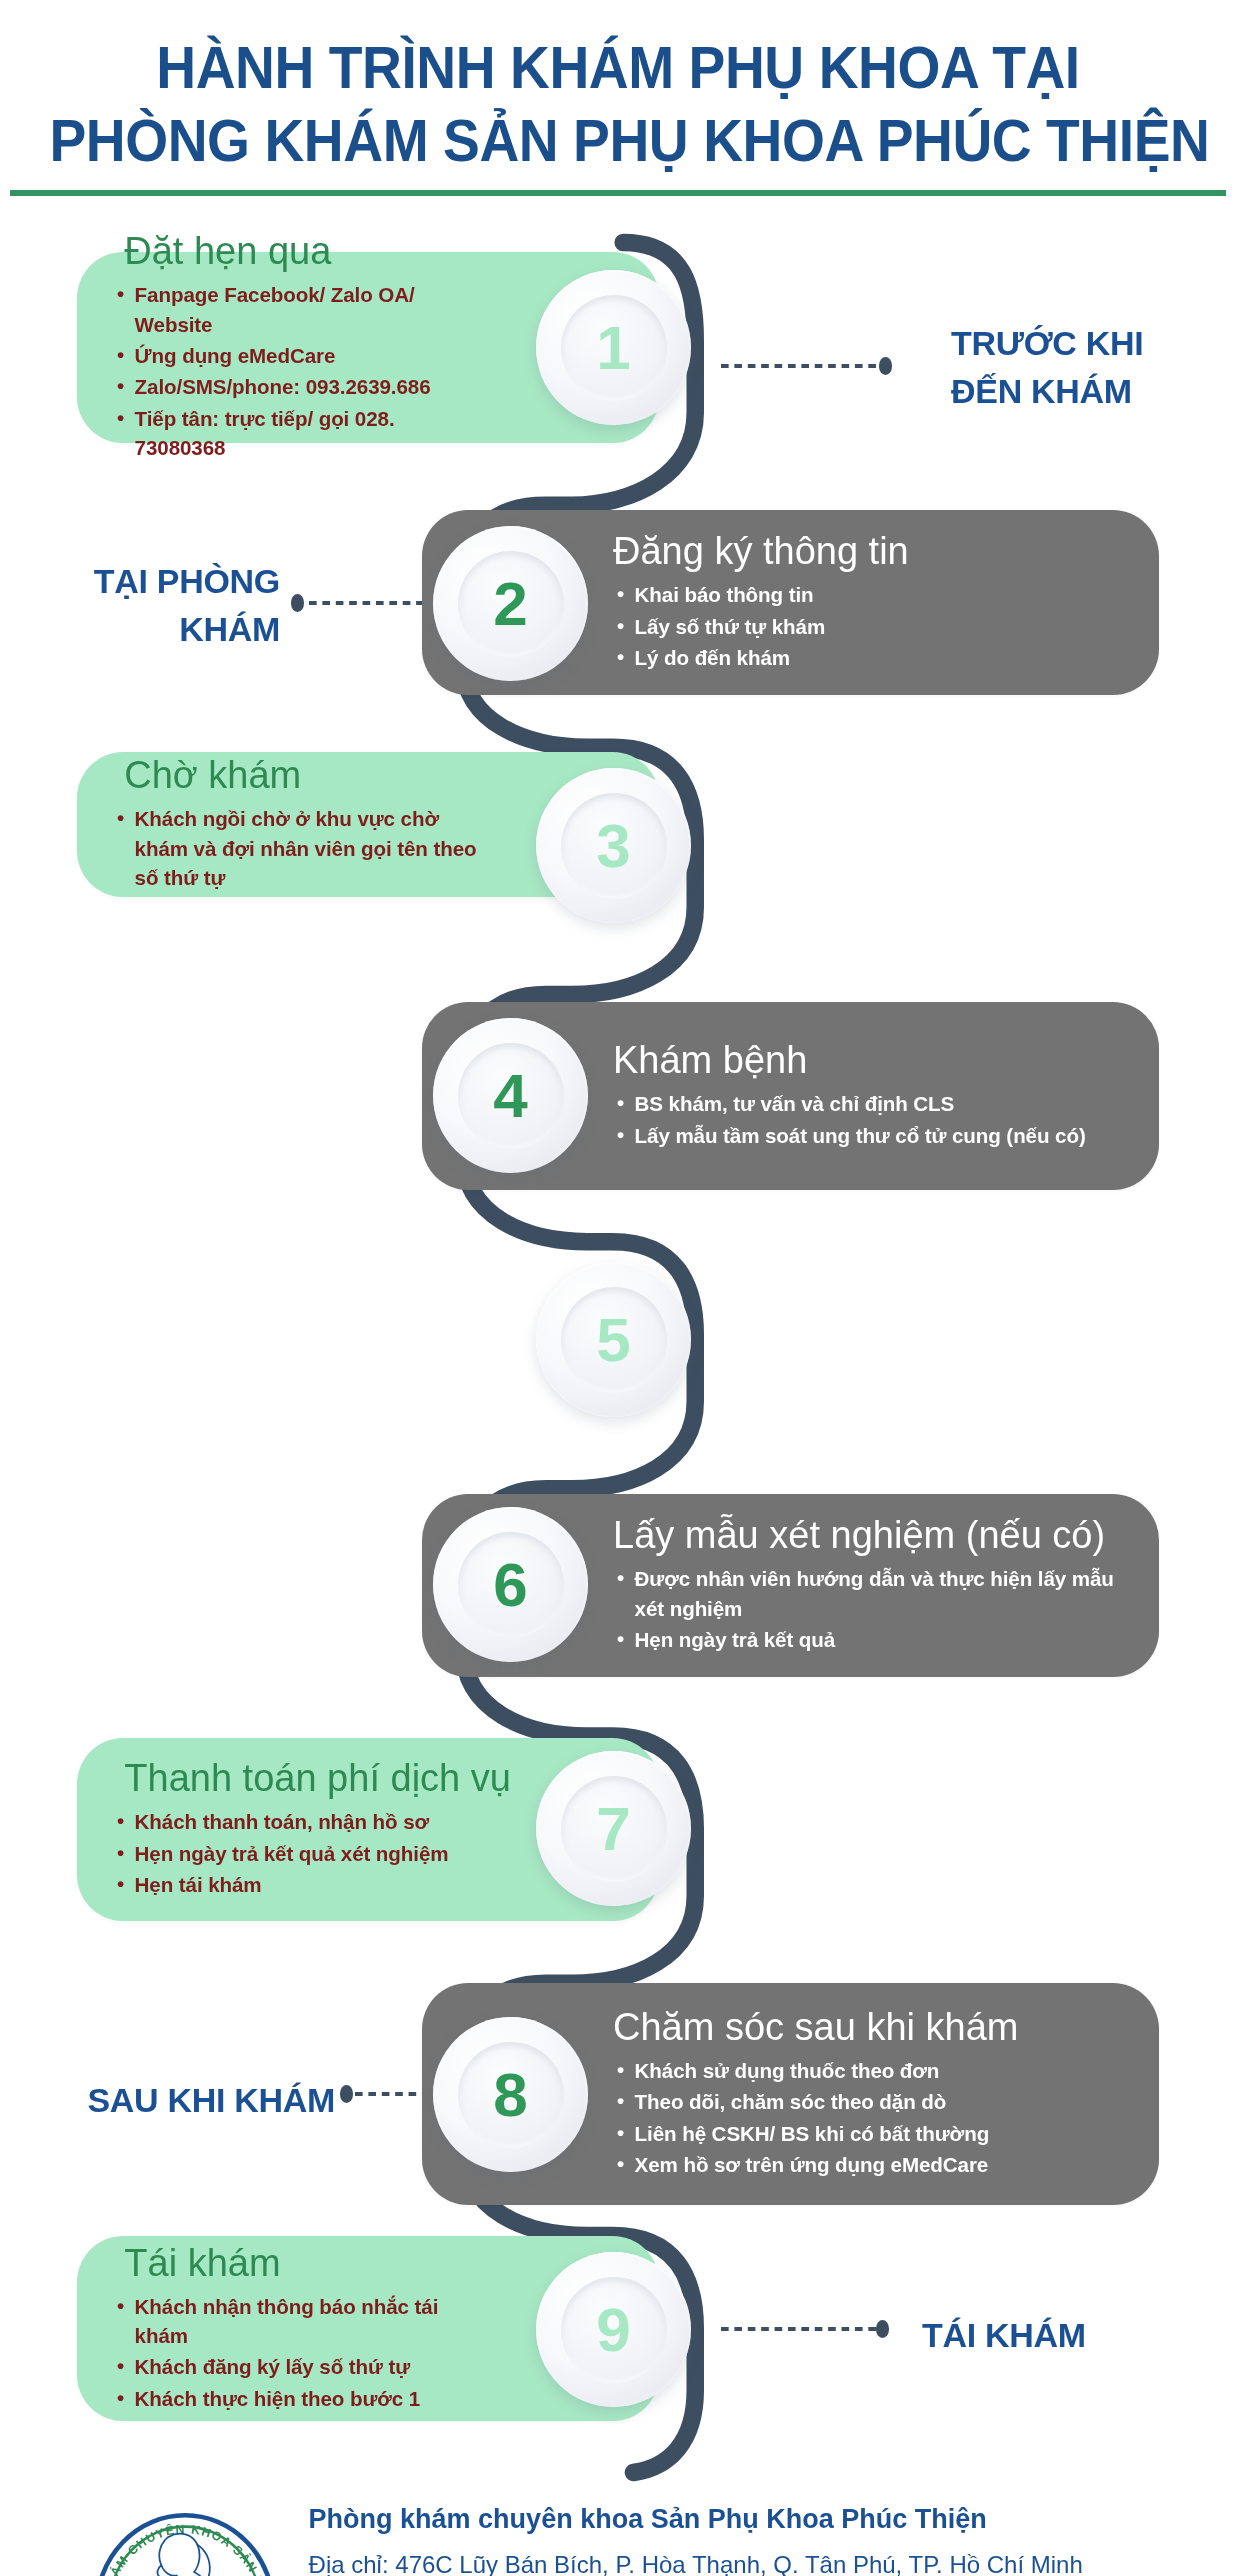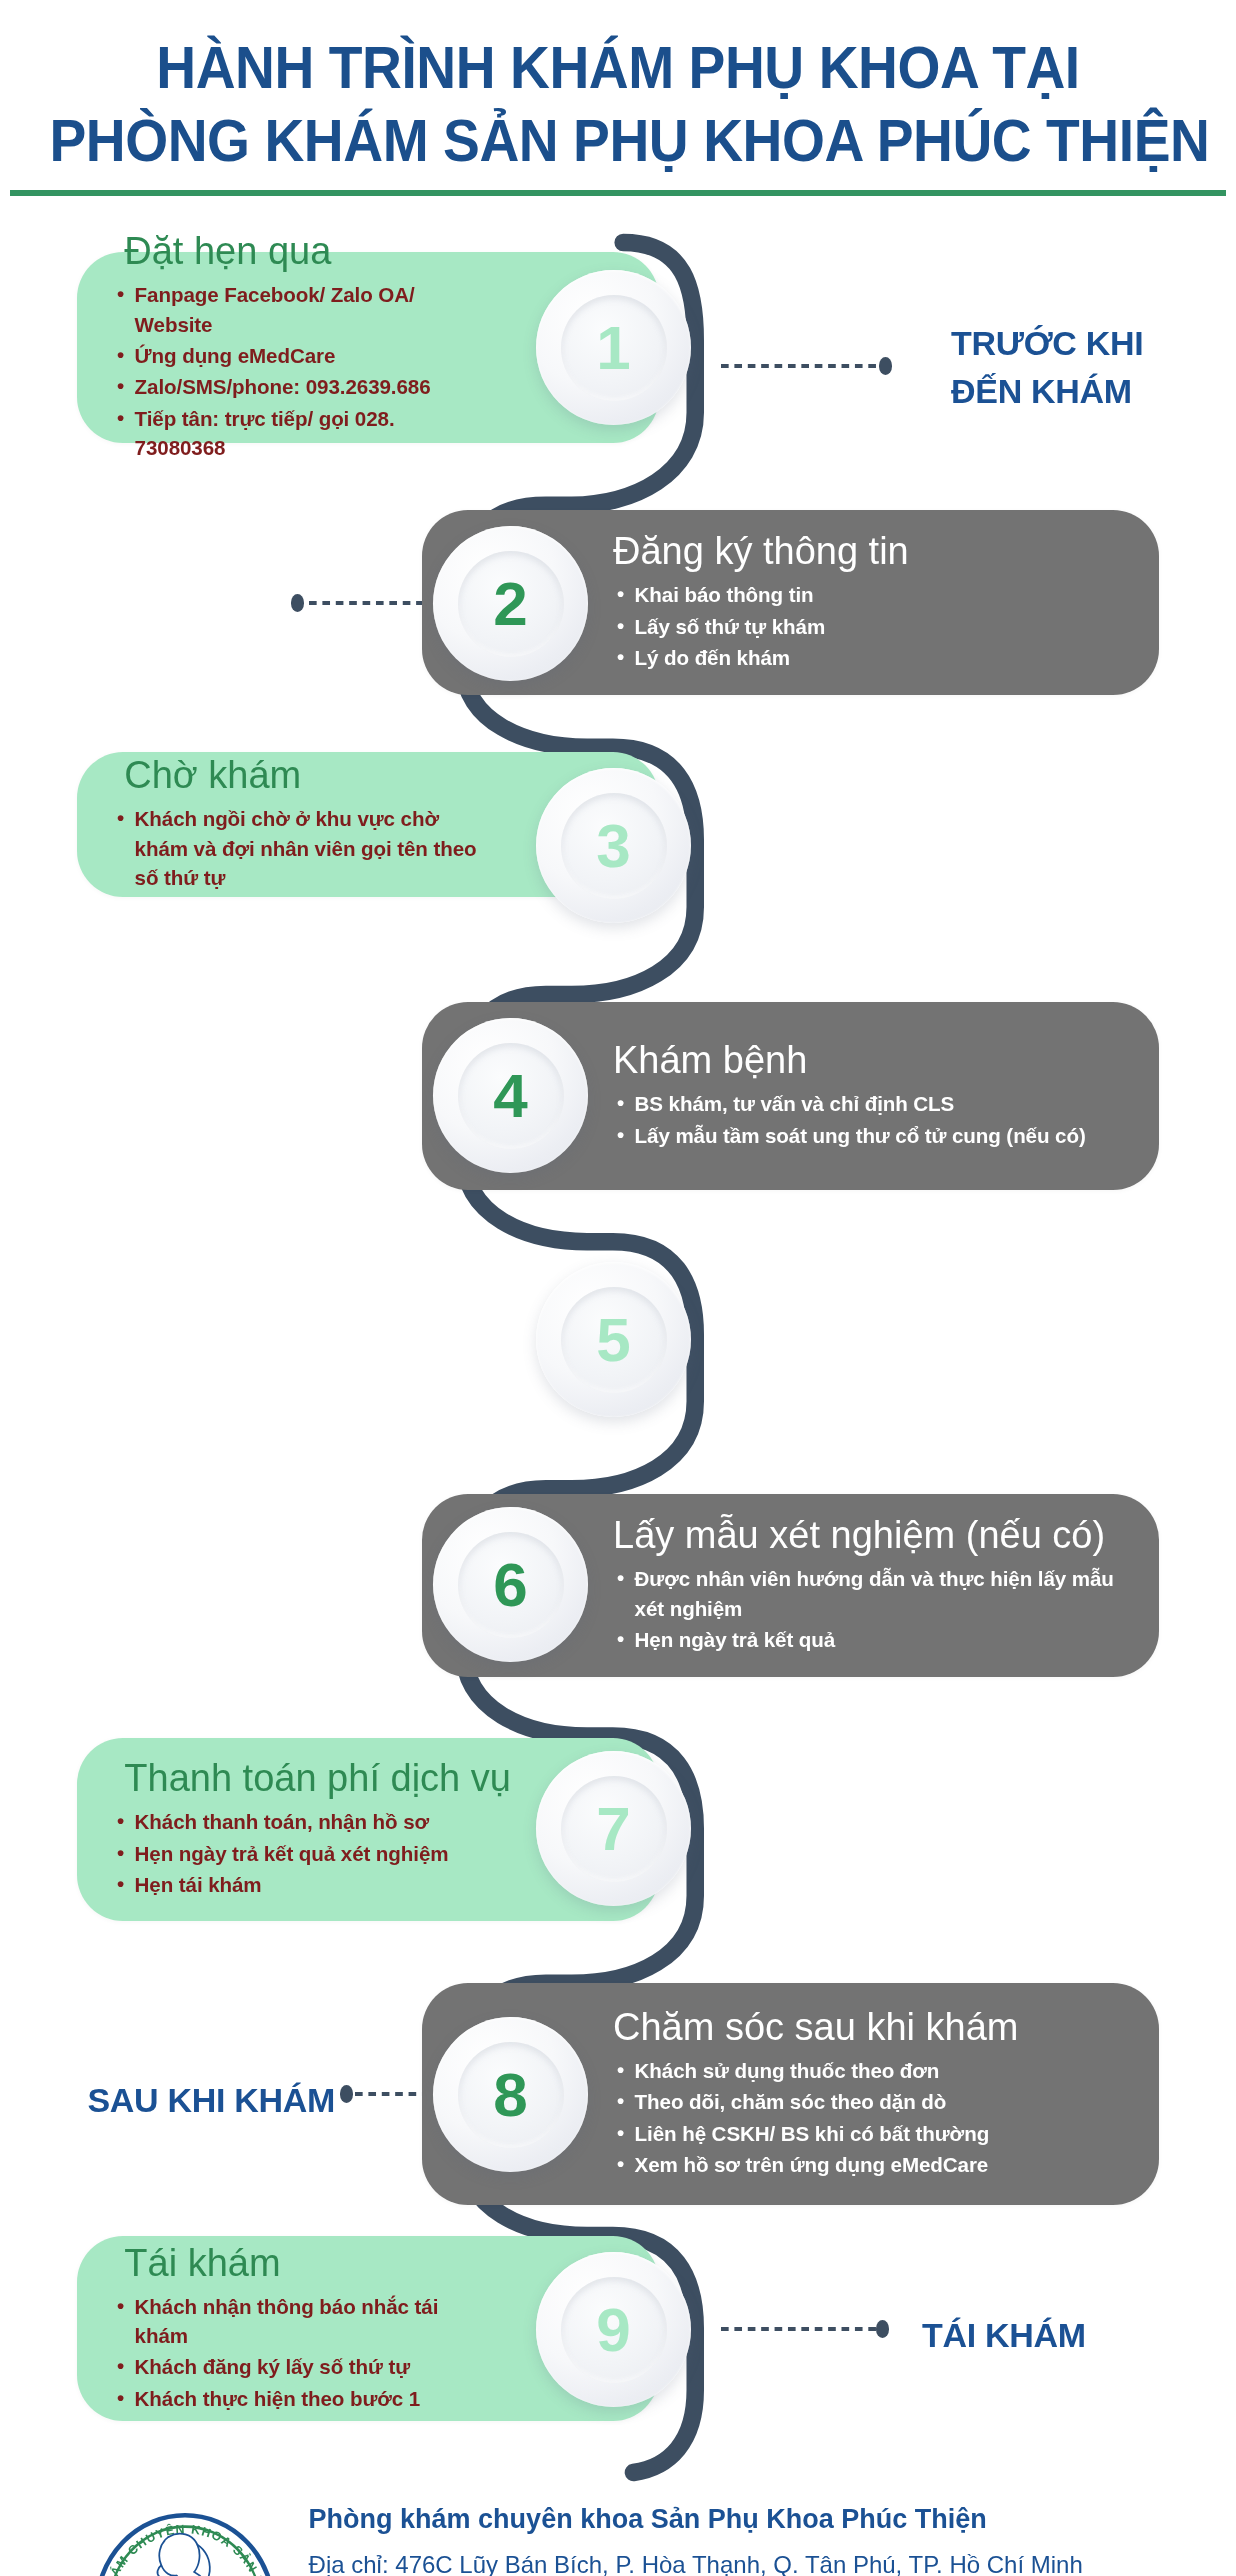--- a/index.html
+++ b/index.html
@@ -281,20 +281,22 @@
         </ul>
       </div>
     </div>
     <div class="badge tint-dark" style="left:433px; top:26px">
       <div class="badge-inner">
         <span class="badge-num">2</span>
       </div>
     </div>
     <div class="connector" style="left:309px; top:101px; width:113px"></div>
     <div class="connector-dot" style="left:291px; top:94px"></div>
+    <div class="side-label left-side" style="left:28px; top:57px; width:252px">TẠI PHÒNG
+KHÁM</div>
   </div>
 
   <div class="step" style="top:742px">
     <div class="pill left light" style="top:10.3px; height:145px">
       <div class="pill-body">
         <div class="step-title">Chờ khám</div>
         <ul class="bullets">
           <li>Khách ngồi chờ ở khu vực chờ khám và đợi nhân viên gọi tên theo số thứ tự</li>
         </ul>
       </div>

